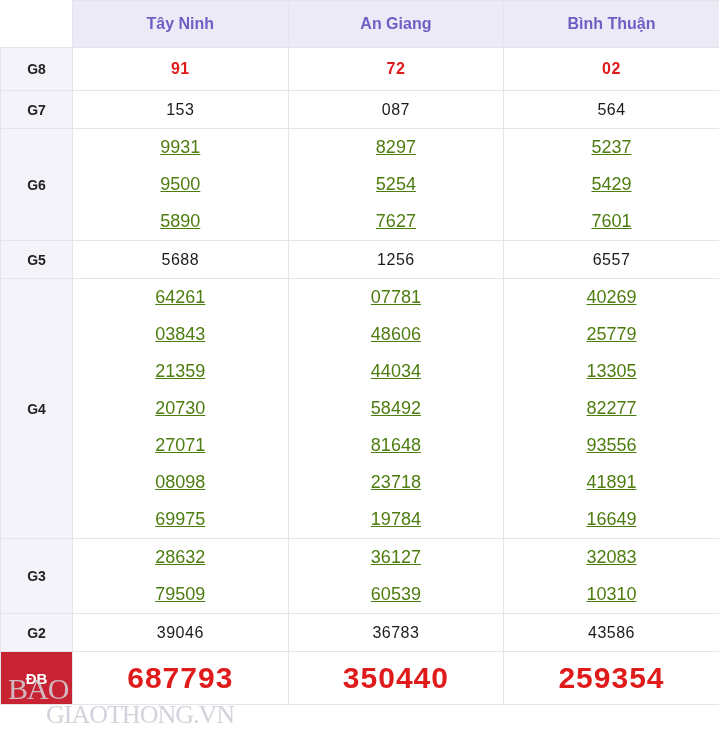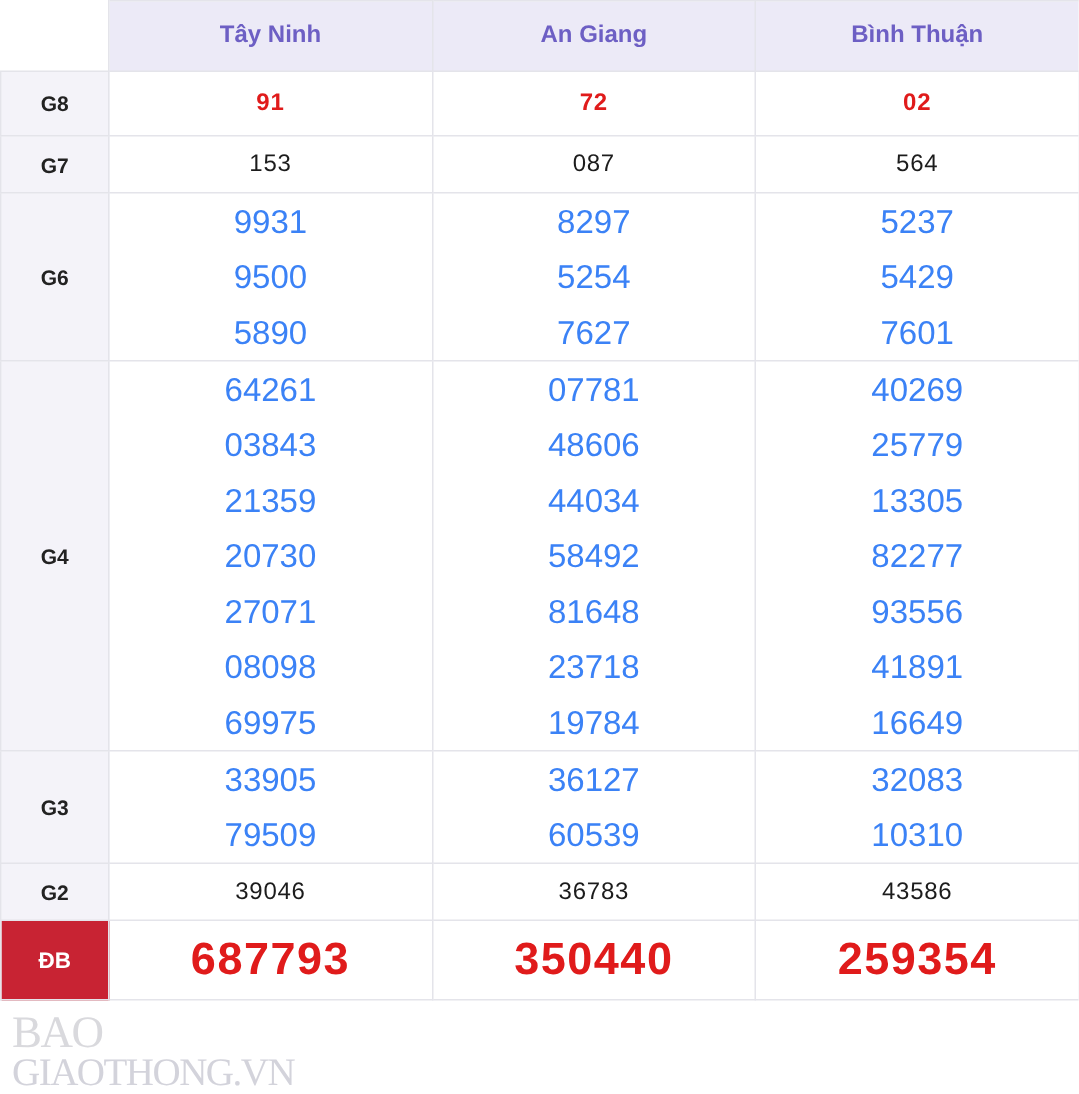--- a/index.html
+++ b/index.html
@@ -70,38 +70,40 @@
     font-size: 15px;
   }
   .cellstack {
     display: flex;
     flex-direction: column;
     justify-content: center;
   }
   .cellstack .v {
     height: 37px;
     line-height: 37px;
-    font-size: 22px;
-    color: #3b82f6;
+    font-size: 18px;
+    color: #4d7c0f;
+    text-decoration: underline;
   }
   .watermark {
     position: absolute;
     left: 8px;
     top: 676px;
     font-family: "Liberation Serif", serif;
     font-weight: normal;
     font-size: 30px;
     color: rgba(210, 210, 215, 0.85);
     letter-spacing: -1px;
     pointer-events: none;
     line-height: 26px;
   }
   .watermark .line2 {
     font-size: 26px;
     color: rgba(200, 200, 210, 0.8);
+    margin-left: 38px;
   }
   .wrap { position: relative; }
 </style>
 </head>
 <body>
 
 <div class="wrap">
   <table class="lottery-table">
     <colgroup>
       <col class="label-col">
@@ -151,20 +153,26 @@
         </td>
         <td>
           <div class="cellstack">
             <div class="v">5237</div>
             <div class="v">5429</div>
             <div class="v">7601</div>
           </div>
         </td>
       </tr>
 
+      <tr>
+        <td class="label">G5</td>
+        <td class="num">5688</td>
+        <td class="num">1256</td>
+        <td class="num">6557</td>
+      </tr>
 
       <tr>
         <td class="label">G4</td>
         <td>
           <div class="cellstack">
             <div class="v">64261</div>
             <div class="v">03843</div>
             <div class="v">21359</div>
             <div class="v">20730</div>
             <div class="v">27071</div>
@@ -193,21 +201,21 @@
             <div class="v">41891</div>
             <div class="v">16649</div>
           </div>
         </td>
       </tr>
 
       <tr>
         <td class="label">G3</td>
         <td>
           <div class="cellstack">
-            <div class="v">33905</div>
+            <div class="v">28632</div>
             <div class="v">79509</div>
           </div>
         </td>
         <td>
           <div class="cellstack">
             <div class="v">36127</div>
             <div class="v">60539</div>
           </div>
         </td>
         <td>

